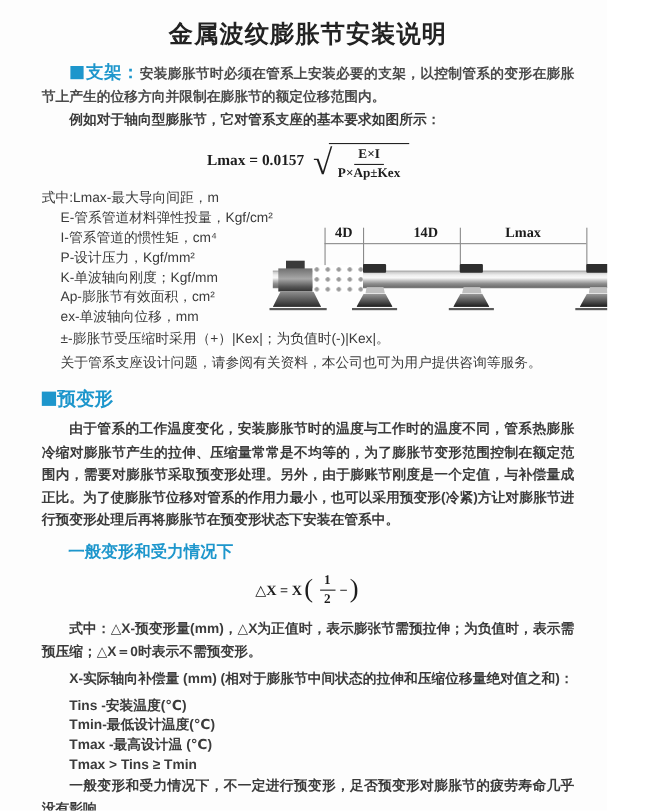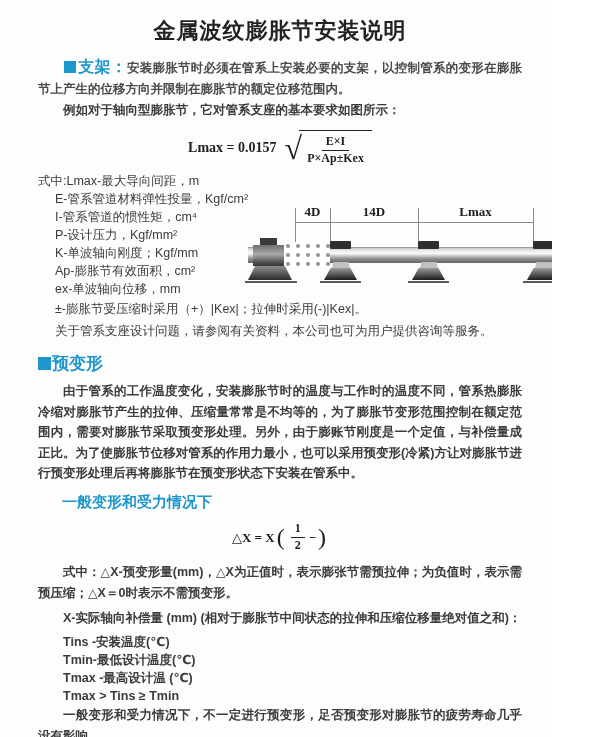--- a/index.html
+++ b/index.html
@@ -33,21 +33,21 @@
   .f2 .paren{font-size:24px;font-weight:400;margin:0 2px;}
   .f2 .it{font-style:italic;}
   .f2 .half{margin:0 4px;}
   
   .mid{position:relative;height:128px;margin-top:3px;}
   .defline{line-height:18px;white-space:nowrap;}
   .diagram{position:absolute;left:210px;top:32px;width:315px;height:94px;}
   .dim-label{position:absolute;top:0;text-align:center;
     font-family:"Liberation Serif","DejaVu Serif",serif;font-weight:700;font-size:13px;color:#1c1c1c;}
   .dl-0{left:47px;width:35px;}
-  .dl-1{left:82px;width:88px;}
+  .dl-1{left:95px;width:88px;}
   .dl-2{left:170px;width:115px;}
   .dim-hline{position:absolute;top:18px;left:47px;width:238px;border-top:1px solid #8a8a8a;}
   .dim-tick{position:absolute;top:4px;height:40px;width:0;border-left:1px solid #8a8a8a;}
   .t0{left:47px;}.t1{left:82px;}.t2{left:170px;}.t3{left:285px;}
   .pipe{position:absolute;left:0;top:43px;width:310px;height:14px;
     background:linear-gradient(180deg,#c6c6c6 0%,#eeeeee 22%,#f8f8f8 40%,#c2c2c2 58%,#8d8d8d 78%,#6e6e6e 100%);
     border-top:1px solid #9a9a9a;border-bottom:1px solid #6a6a6a;}
   .bellows{position:absolute;left:36px;top:38px;width:46px;height:25px;background:#fff;z-index:2;
     background-image:radial-gradient(circle at 4px 4px,#9a9a9a 1.7px,rgba(0,0,0,0) 2.3px);
     background-size:10px 9px;}
@@ -136,21 +136,21 @@
       </div>
       <div class="s3">
         <div class="cap"></div>
         <div class="neck"></div>
         <div class="foot"></div>
         <div class="ground"></div>
       </div>
     </div>
   </div>
 
-  <div class="defline small-indent">±-膨胀节受压缩时采用（+）|Kex|；拉伸时采用(-)|Kex|。</div>
+  <div class="defline small-indent">±-膨胀节受压缩时采用（+）|Kex|；为负值时(-)|Kex|。</div>
   <div class="defline small-indent gap4">关于管系支座设计问题，请参阅有关资料，本公司也可为用户提供咨询等服务。</div>
 
   <div class="h2"><span class="sq2"></span><span>预变形</span></div>
 
   <p class="para indent" style="line-height:20.5px;">由于管系的工作温度变化，安装膨胀节时的温度与工作时的温度不同，管系热膨胀冷缩对膨胀节产生的拉伸、压缩量常常是不均等的，为了膨胀节变形范围控制在额定范围内，需要对膨胀节采取预变形处理。另外，由于膨账节刚度是一个定值，与补偿量成正比。为了使膨胀节位移对管系的作用力最小，也可以采用预变形(冷紧)方让对膨胀节进行预变形处理后再将膨胀节在预变形状态下安装在管系中。</p>
 
   <div class="h3">一般变形和受力情况下</div>
 
   <div class="formula f2">
     <span>△X = X</span>

